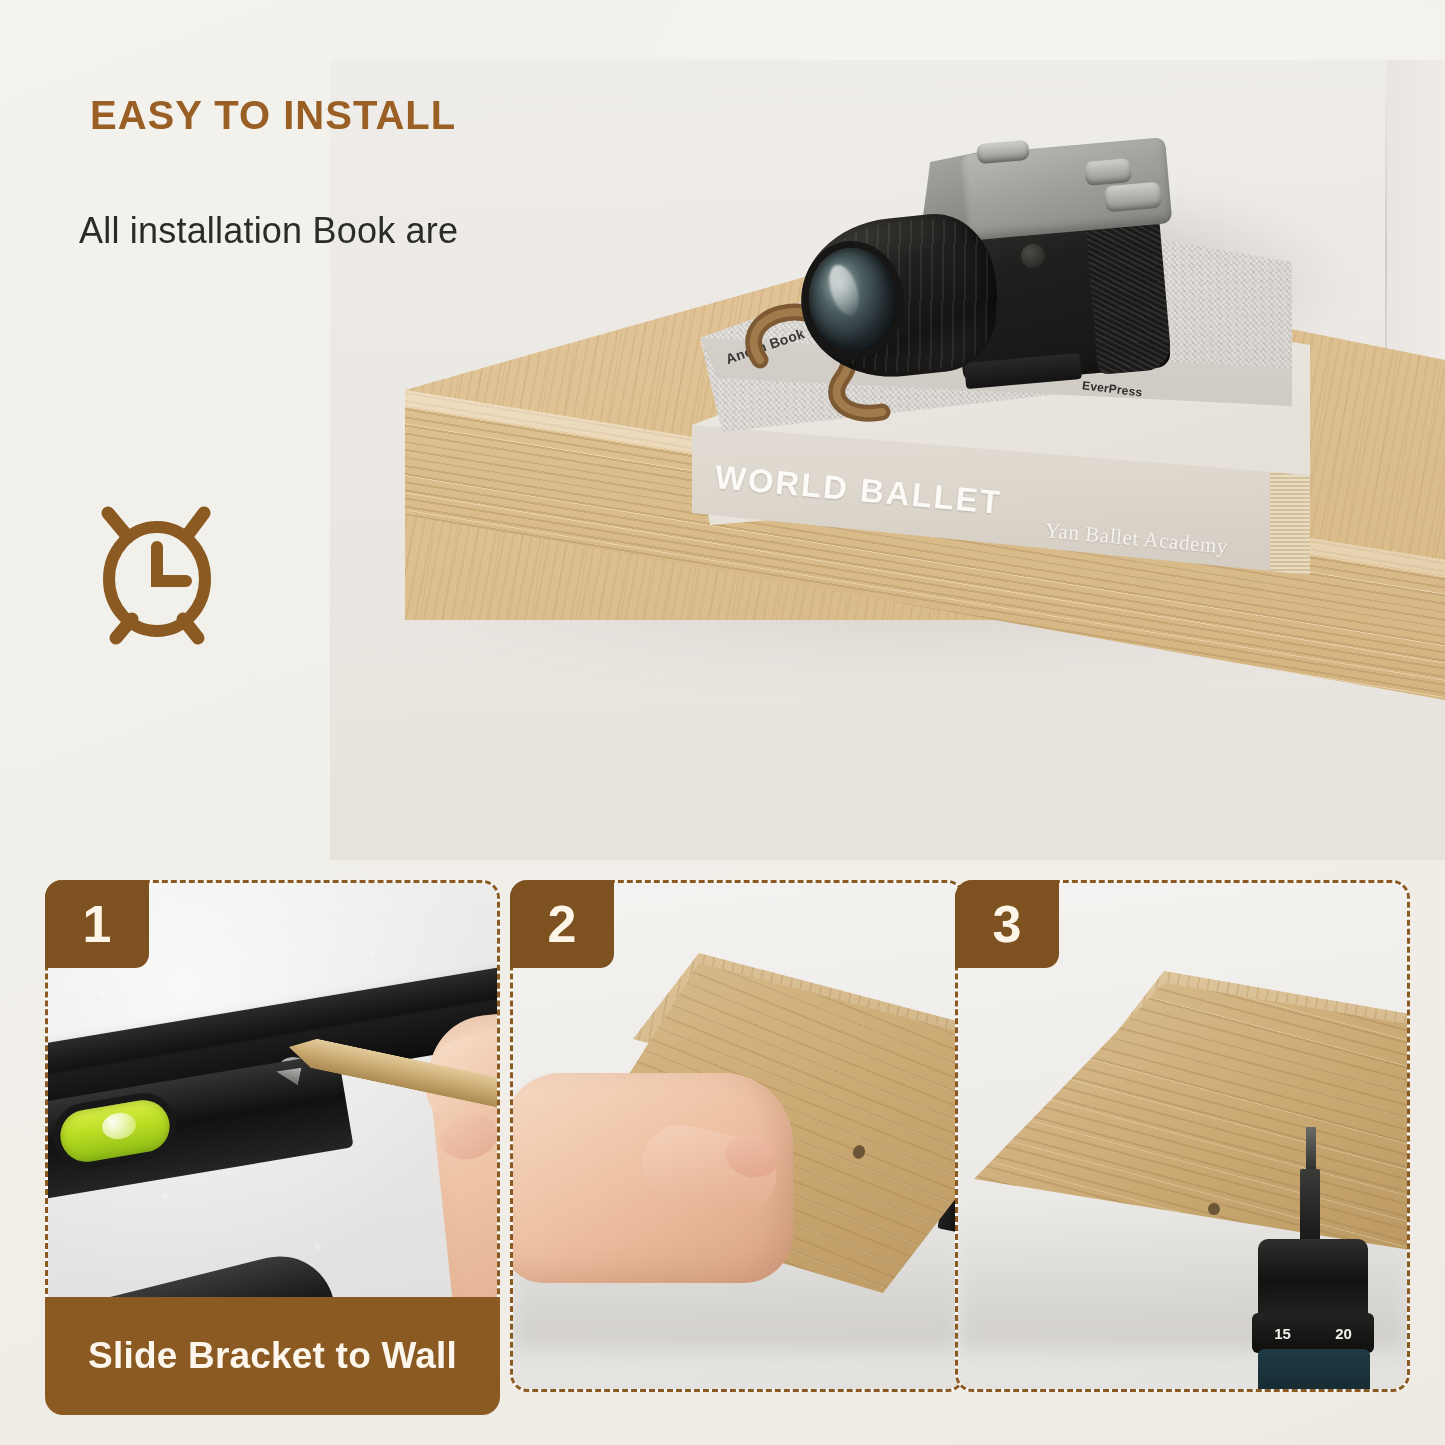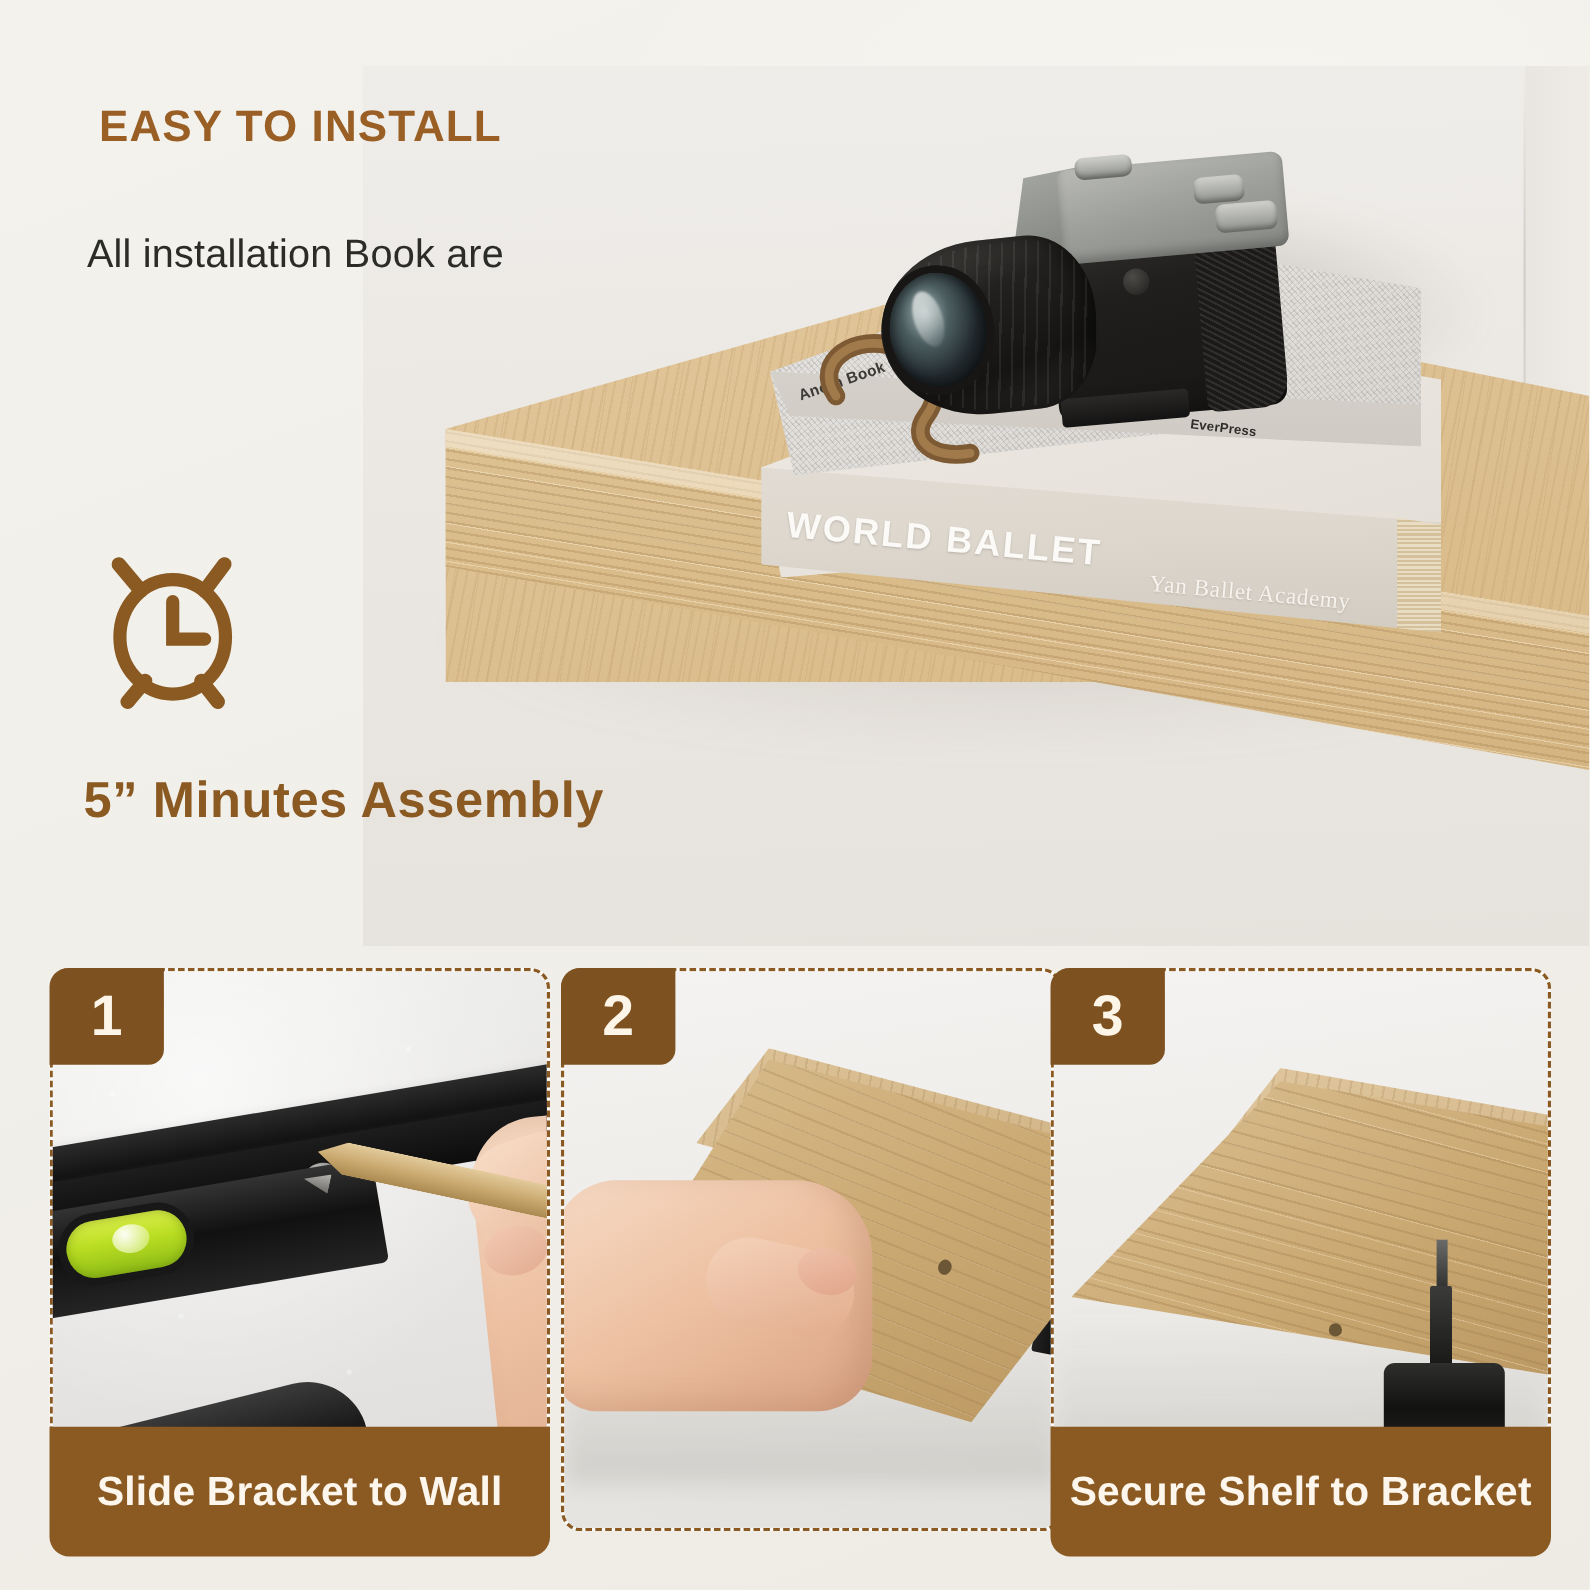--- a/index.html
+++ b/index.html
@@ -476,21 +476,20 @@
         <line x1="28" y1="18" x2="48" y2="42"></line>
         <line x1="124" y1="18" x2="106" y2="42"></line>
         <ellipse cx="77" cy="84" rx="48" ry="52" stroke-width="12"></ellipse>
         <polyline points="77,52 77,86 106,86" stroke-width="12"></polyline>
         <line x1="36" y1="143" x2="52" y2="124"></line>
         <line x1="118" y1="143" x2="103" y2="124"></line>
       </g>
     </svg>
   </div>
 
-  <div class="assembly-text">5” Minutes Assembly</div>
 
   <div class="steps">
 
     <div class="step s1">
       <div class="step-clip">
         <div class="p1-wall"></div>
         <div class="p1-tex"></div>
         <div class="p1-bracket"></div>
         <div class="p1-bracket2"></div>
         <div class="p1-hole"></div>
@@ -535,17 +534,16 @@
         <div class="p3-screw"></div>
         <div class="p3-bit"></div>
         <div class="p3-chuck"></div>
         <div class="p3-collar">
           <span>15</span>
           <span>20</span>
         </div>
         <div class="p3-body"></div>
       </div>
       <div class="badge">3</div>
-      <div class="caption">Secure Shelf to Bracket</div>
     </div>
 
   </div>
 </div>
 
 </body></html>

